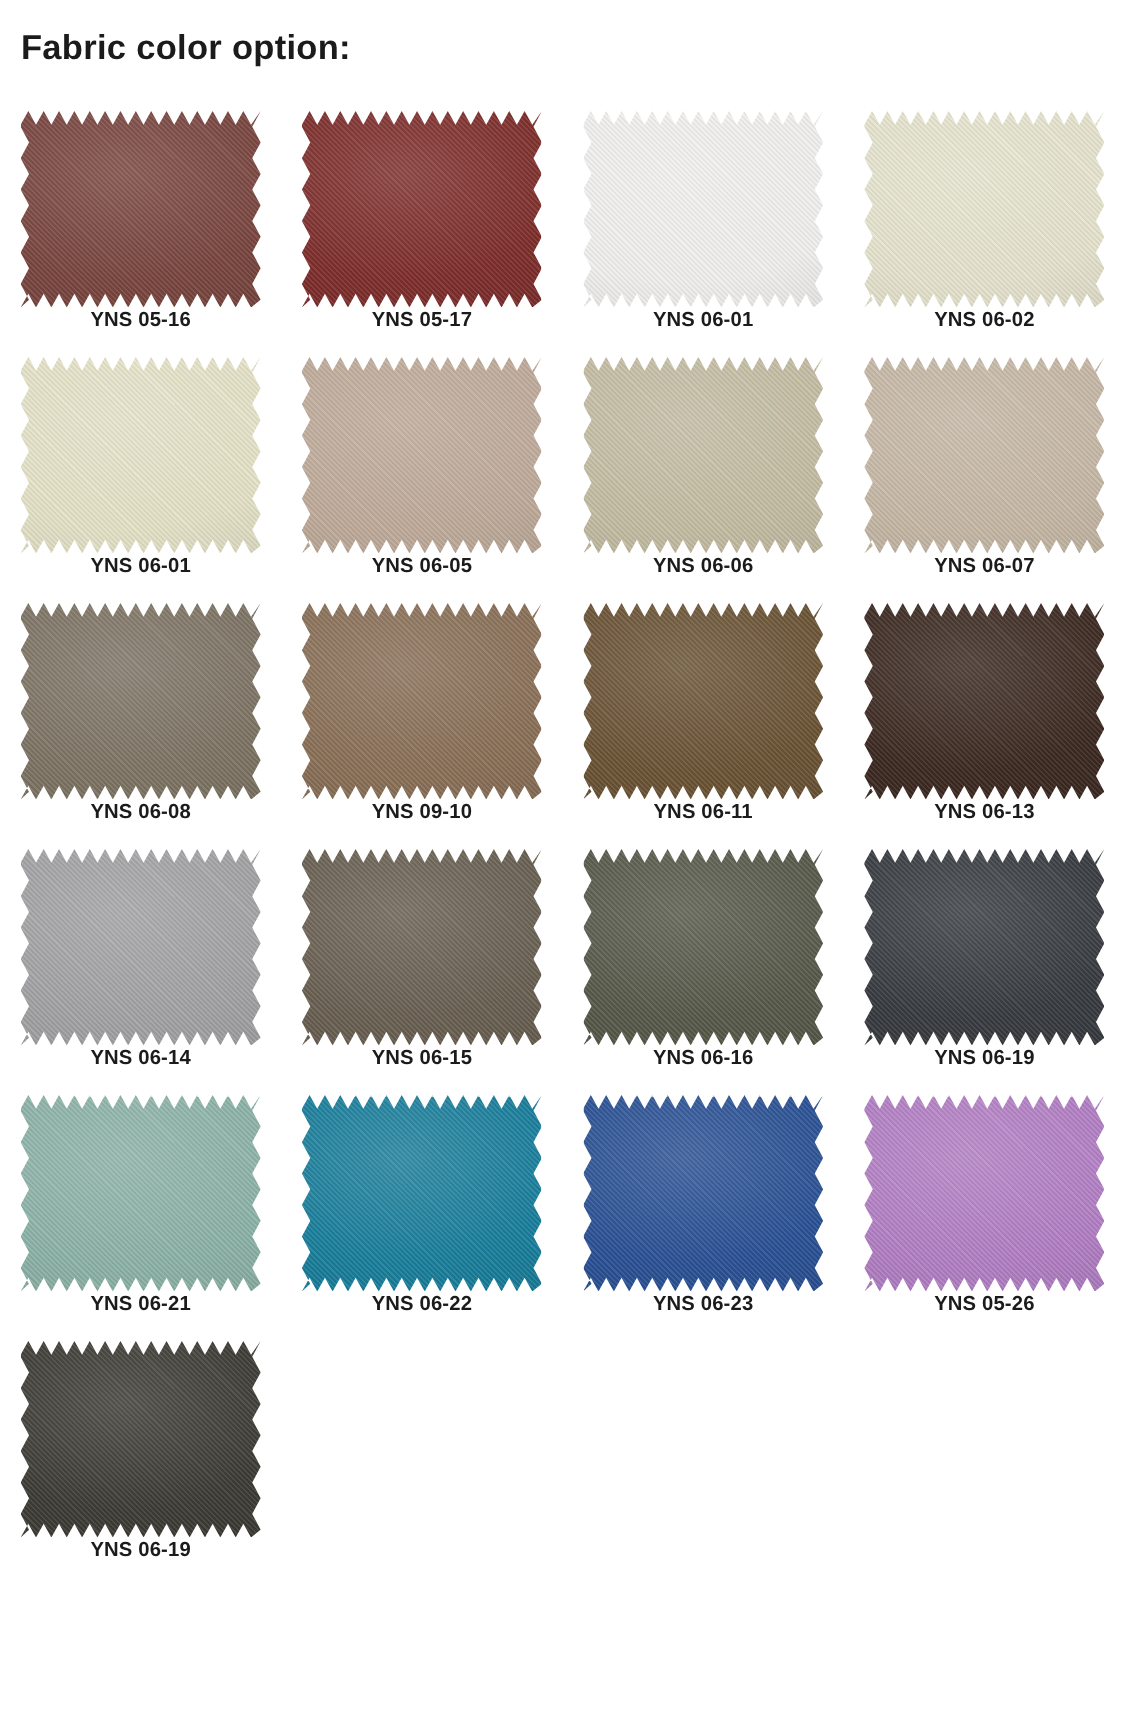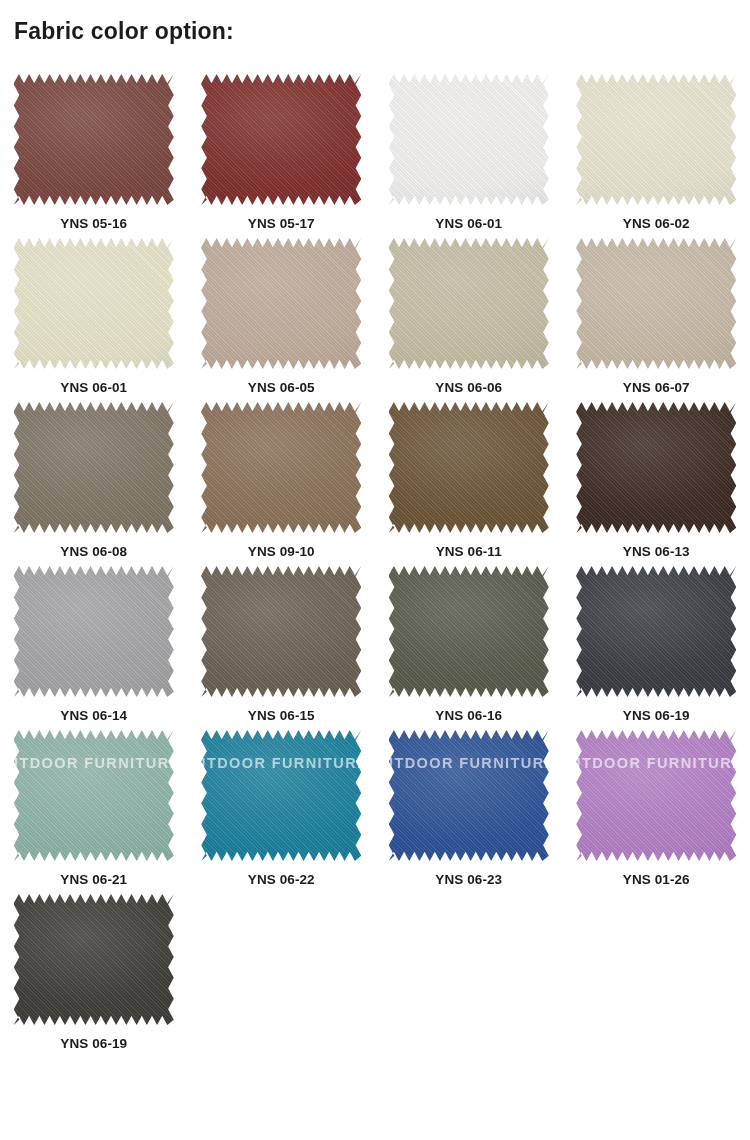--- a/index.html
+++ b/index.html
@@ -105,40 +105,39 @@
     background:
       radial-gradient(ellipse 120% 95% at 42% 32%,
         rgba(255,255,255,0.13) 0%,
         rgba(255,255,255,0.0) 58%,
         rgba(0,0,0,0.07) 100%);
     pointer-events: none;
     z-index: 1;
   }
 
   .swatch-label {
-    margin-top: 11px;
     font-size: 13.5px;
     font-weight: bold;
     color: #1b1b1b;
     letter-spacing: 0.1px;
     white-space: nowrap;
   }
 
   
   .watermark {
     position: absolute;
     left: 0;
     width: 750px;
     height: 26px;
     display: grid;
     grid-template-columns: repeat(4, 187.5px);
     pointer-events: none;
     z-index: 5;
   }
-  #watermark-band { top: 750px; }
+  #watermark-band { top: 714px; }
 
   .watermark-text {
     display: flex;
     align-items: center;
     justify-content: center;
     font-size: 14.5px;
     font-weight: bold;
     letter-spacing: 1.4px;
     color: rgba(255,255,255,0.62);
     white-space: nowrap;
@@ -262,21 +261,21 @@
     <div class="swatch-cell">
       <div class="swatch-wrap">
         <div class="swatch" style="background: rgb(43, 82, 149);"></div>
       </div>
       <div class="swatch-label">YNS 06-23</div>
     </div>
     <div class="swatch-cell">
       <div class="swatch-wrap">
         <div class="swatch" style="background: rgb(178, 127, 196);"></div>
       </div>
-      <div class="swatch-label">YNS 01-26</div>
+      <div class="swatch-label">YNS 05-26</div>
     </div>
     <div class="swatch-cell">
       <div class="swatch-wrap">
         <div class="swatch" style="background: rgb(62, 60, 54);"></div>
       </div>
       <div class="swatch-label">YNS 06-19</div>
     </div>
   </div>
 
 <div id="watermark-band" class="watermark">

